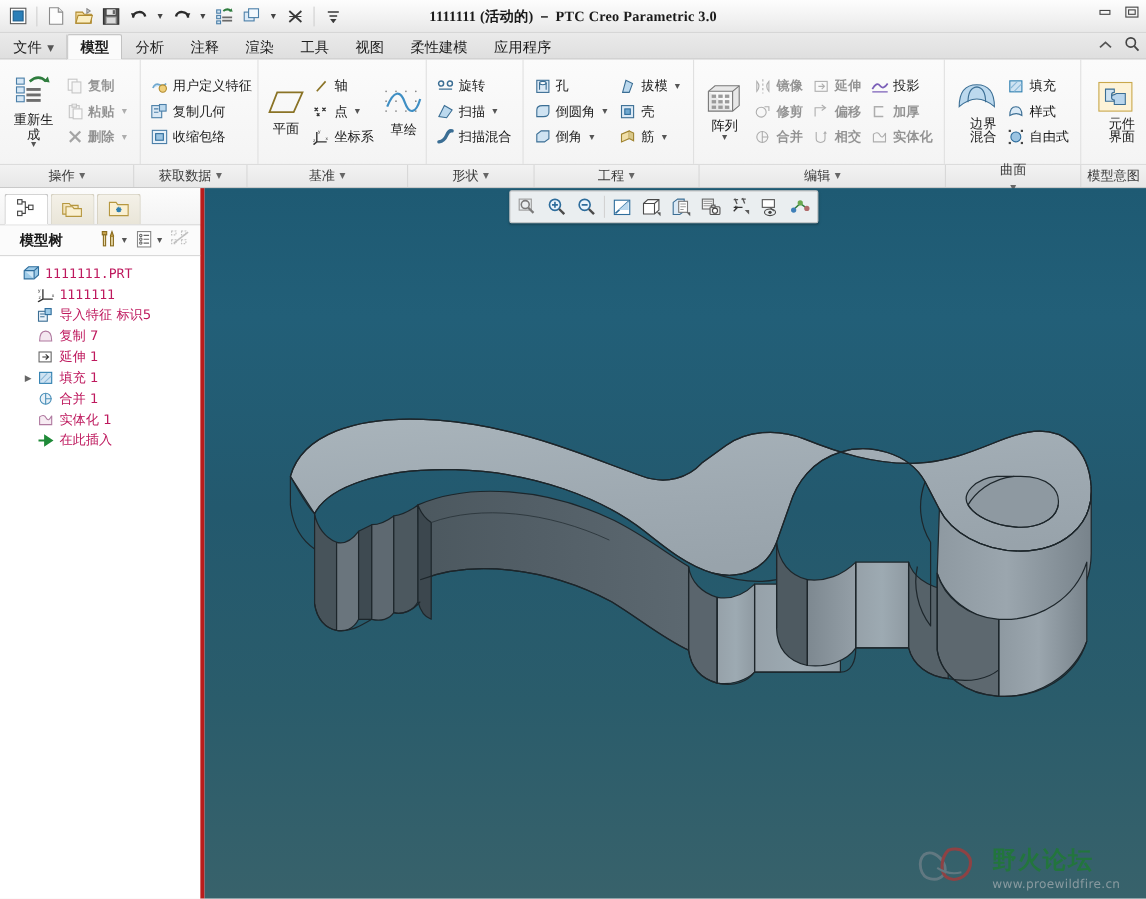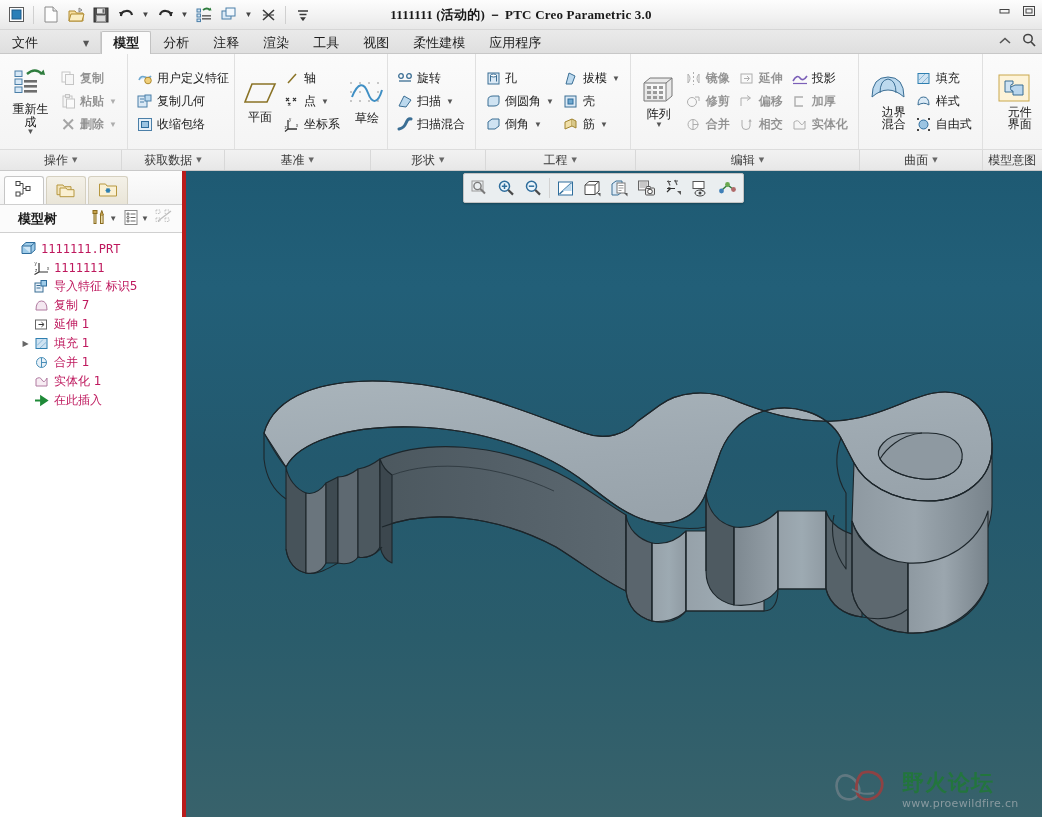--- a/index.html
+++ b/index.html
@@ -36,21 +36,21 @@
     height: 24px; background: linear-gradient(to bottom,#eaeaea,#dfdfdf);
     display: flex; align-items: flex-end; border-bottom: 1px solid #c8c8c8;
     position: relative;
   }
   .tab {
     height: 23px; padding: 0 11px; display: flex; align-items: center;
     font-size: 13px; color: #1d1d1d; border: 1px solid transparent; border-bottom: none;
     font-family: "DejaVu Sans","Liberation Sans",sans-serif;
     cursor: default; position: relative; top: 1px;
   }
-  .tab.file { border-right: 1px solid #cfcfcf; gap: 40px; }
+  .tab.file { border-right: 1px solid #cfcfcf; }
   .tab.active {
     background: #fbfbfb; border-color: #c2c2c2; font-weight: bold;
     border-radius: 2px 2px 0 0; z-index: 2;
   }
   .tab .caret { margin-left: 5px; font-size: 8px; color: #555; }
   .tabbar-right { position: absolute; right: 6px; bottom: 3px; display: flex; gap: 10px; align-items:center;}
 
   
   .ribbon {
     height: 95px; background: linear-gradient(to bottom,#fbfbfb,#f4f4f4);
@@ -707,21 +707,21 @@
         <span class="caret">▼</span>
     </div>
     <div class="glab" style="width:157px;">
       <span>工程</span>
         <span class="caret">▼</span>
     </div>
     <div class="glab" style="width:235px;">
       <span>编辑</span>
         <span class="caret">▼</span>
     </div>
-    <div class="glab" style="width:128px;">
+    <div class="glab" style="width:128px;flex-direction:column;">
       <span>曲面</span>
         <span class="caret">▼</span>
     </div>
     <div class="glab" style="width:62px;">
       <span>模型意图</span>
     </div>
   </div>
 
   <div class="main">
 

